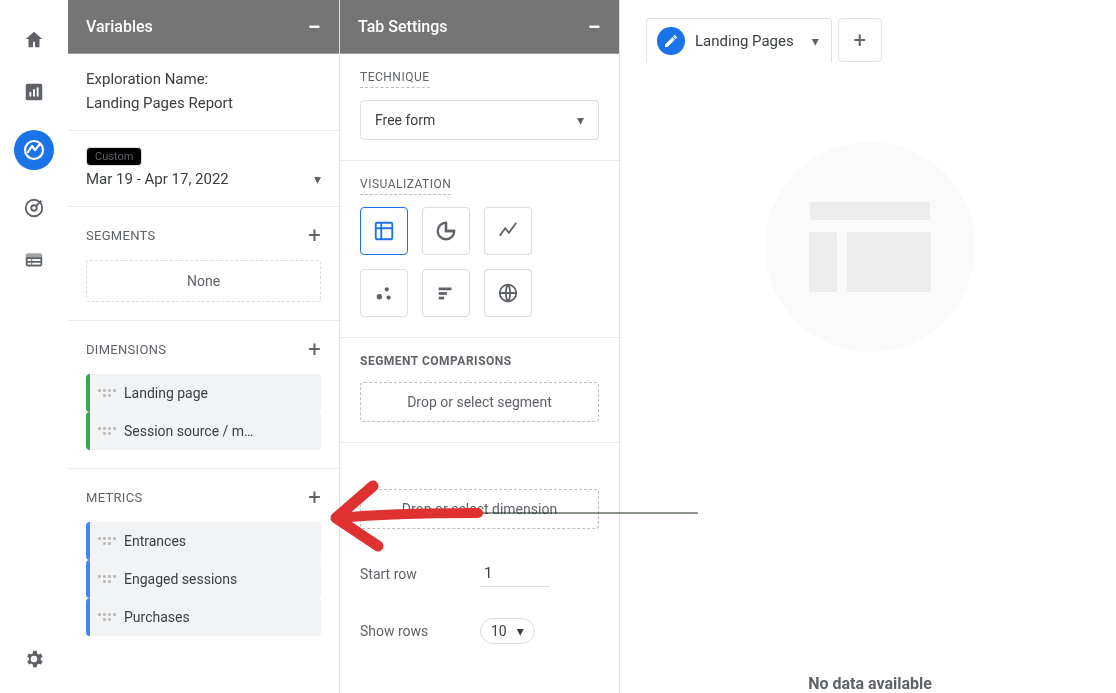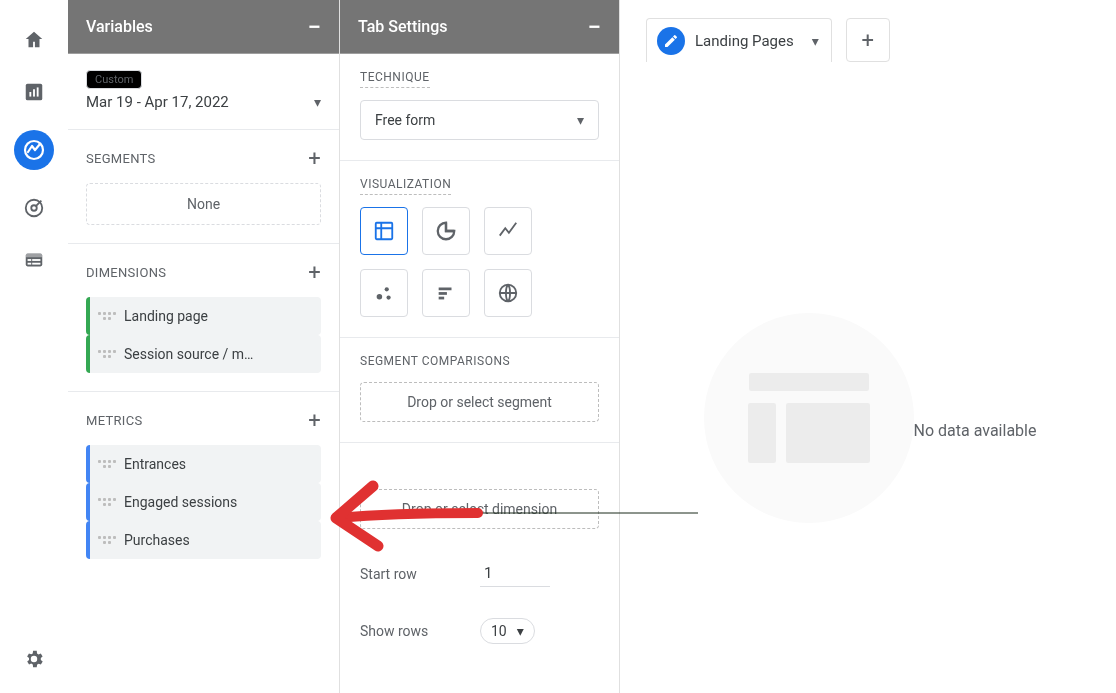--- a/index.html
+++ b/index.html
@@ -63,29 +63,29 @@
 
   .drop { border:1px dashed #bdbdbd; border-radius:4px; height:40px; display:flex; align-items:center; justify-content:center; color:#5f6368; font-size:14px; }
 
   .rowset { display:flex; align-items:center; margin-top:31px; }
   .rowset .rl { font-size:14px; color:#5f6368; width:120px; }
   .rowset .rv { font-size:15px; color:#3c4043; text-align:left; width:70px; border-bottom:1px solid #dadce0; padding:4px 4px; }
   .rowset .sel { border:1px solid #dadce0; border-radius:13px; display:flex; align-items:center; padding:4px 10px; gap:10px; }
 
   
   .main { flex:1; display:flex; flex-direction:column; padding:18px 22px 0 26px; position:relative; }
-  .tabbar { display:flex; align-items:center; gap:14px; }
+  .tabbar { display:flex; align-items:center; gap:6px; }
   .tabpill { border:1px solid #e0e0e0; border-bottom:none; border-radius:4px 4px 0 0; height:44px; display:flex; align-items:center; gap:10px; padding:0 12px 0 10px; }
   .tabpill .circle { width:28px; height:28px; border-radius:50%; background:#1a73e8; display:flex; align-items:center; justify-content:center; color:#fff; }
   .tabpill .circle svg{ width:16px; height:16px; }
   .tabpill .name { font-size:15px; color:#3c4043; margin-right:8px; }
   .tabpill .dd { color:#5f6368; }
   .addtab { width:44px; height:44px; border:1px solid #e0e0e0; border-radius:4px; display:flex; align-items:center; justify-content:center; color:#5f6368; font-size:22px; cursor:pointer; }
 
-  .canvas { flex:1; display:flex; align-items:center; justify-content:center; padding-top:80px; }
+  .canvas { flex:1; display:flex; flex-direction:column; align-items:center; justify-content:space-between; padding-top:80px;font-weight:bold; }
   .empty-circle { width:210px; height:210px; border-radius:50%; background:#fafafa; display:flex; flex-direction:column; align-items:center; justify-content:center; gap:12px; }
   .empty-circle .bar { width:120px; height:18px; background:#ececec; border-radius:2px; }
   .empty-circle .row2 { display:flex; gap:10px; }
   .empty-circle .sm  { width:28px; height:60px; background:#ececec; border-radius:2px; }
   .empty-circle .lg  { width:84px; height:60px; background:#ececec; border-radius:2px; }
   .nodata { margin-top:26px; font-size:16px; color:#5f6368; }
 
   
   .anno { position:absolute; left:328px; top:468px; pointer-events:none; }
   .anno svg { width: 380px; height: 90px; }
@@ -139,20 +139,24 @@
         </svg>
     </div>
   </div>
 
   <div class="panel vars">
     <div class="panel-header">
       <span>Variables</span>
       <span class="min">−</span>
     </div>
     <div class="section">
+      <div class="exp-label">Exploration Name:</div>
+      <div class="exp-name">Landing Pages Report</div>
+    </div>
+    <div class="section">
       <span class="custom-chip">Custom</span>
       <div class="date-row">
         <span class="date-text">Mar 19 - Apr 17, 2022</span>
         <span class="arrow">▾</span>
       </div>
     </div>
     <div class="section">
       <div class="sec-label">
         <span>SEGMENTS</span>
         <span class="plus">+</span>
@@ -288,21 +292,21 @@
         <div class="viz">
           <svg viewBox="0 0 24 24" fill="none" stroke="currentColor" stroke-width="2">
               <circle cx="12" cy="12" r="9"></circle>
               <path d="M3 12h18M12 3c3 3 3 15 0 18M12 3c-3 3-3 15 0 18"></path>
             </svg>
         </div>
       </div>
     </div>
 
     <div class="ts-sec">
-      <span class="ts-label" style="border:none;padding:0;margin-bottom:14px;">SEGMENT COMPARISONS</span>
+      <span class="ts-label" style="border:none;padding:0;margin-bottom:14px;font-weight:bold;">SEGMENT COMPARISONS</span>
       <div class="drop">Drop or select segment</div>
     </div>
 
     <div class="ts-sec" style="border-bottom:none;">
       <span class="ts-label" style="visibility:hidden">ROWS</span>
       <div class="drop">Drop or select dimension</div>
 
       <div class="rowset">
         <span class="rl">Start row</span>
         <span class="rv">1</span>

